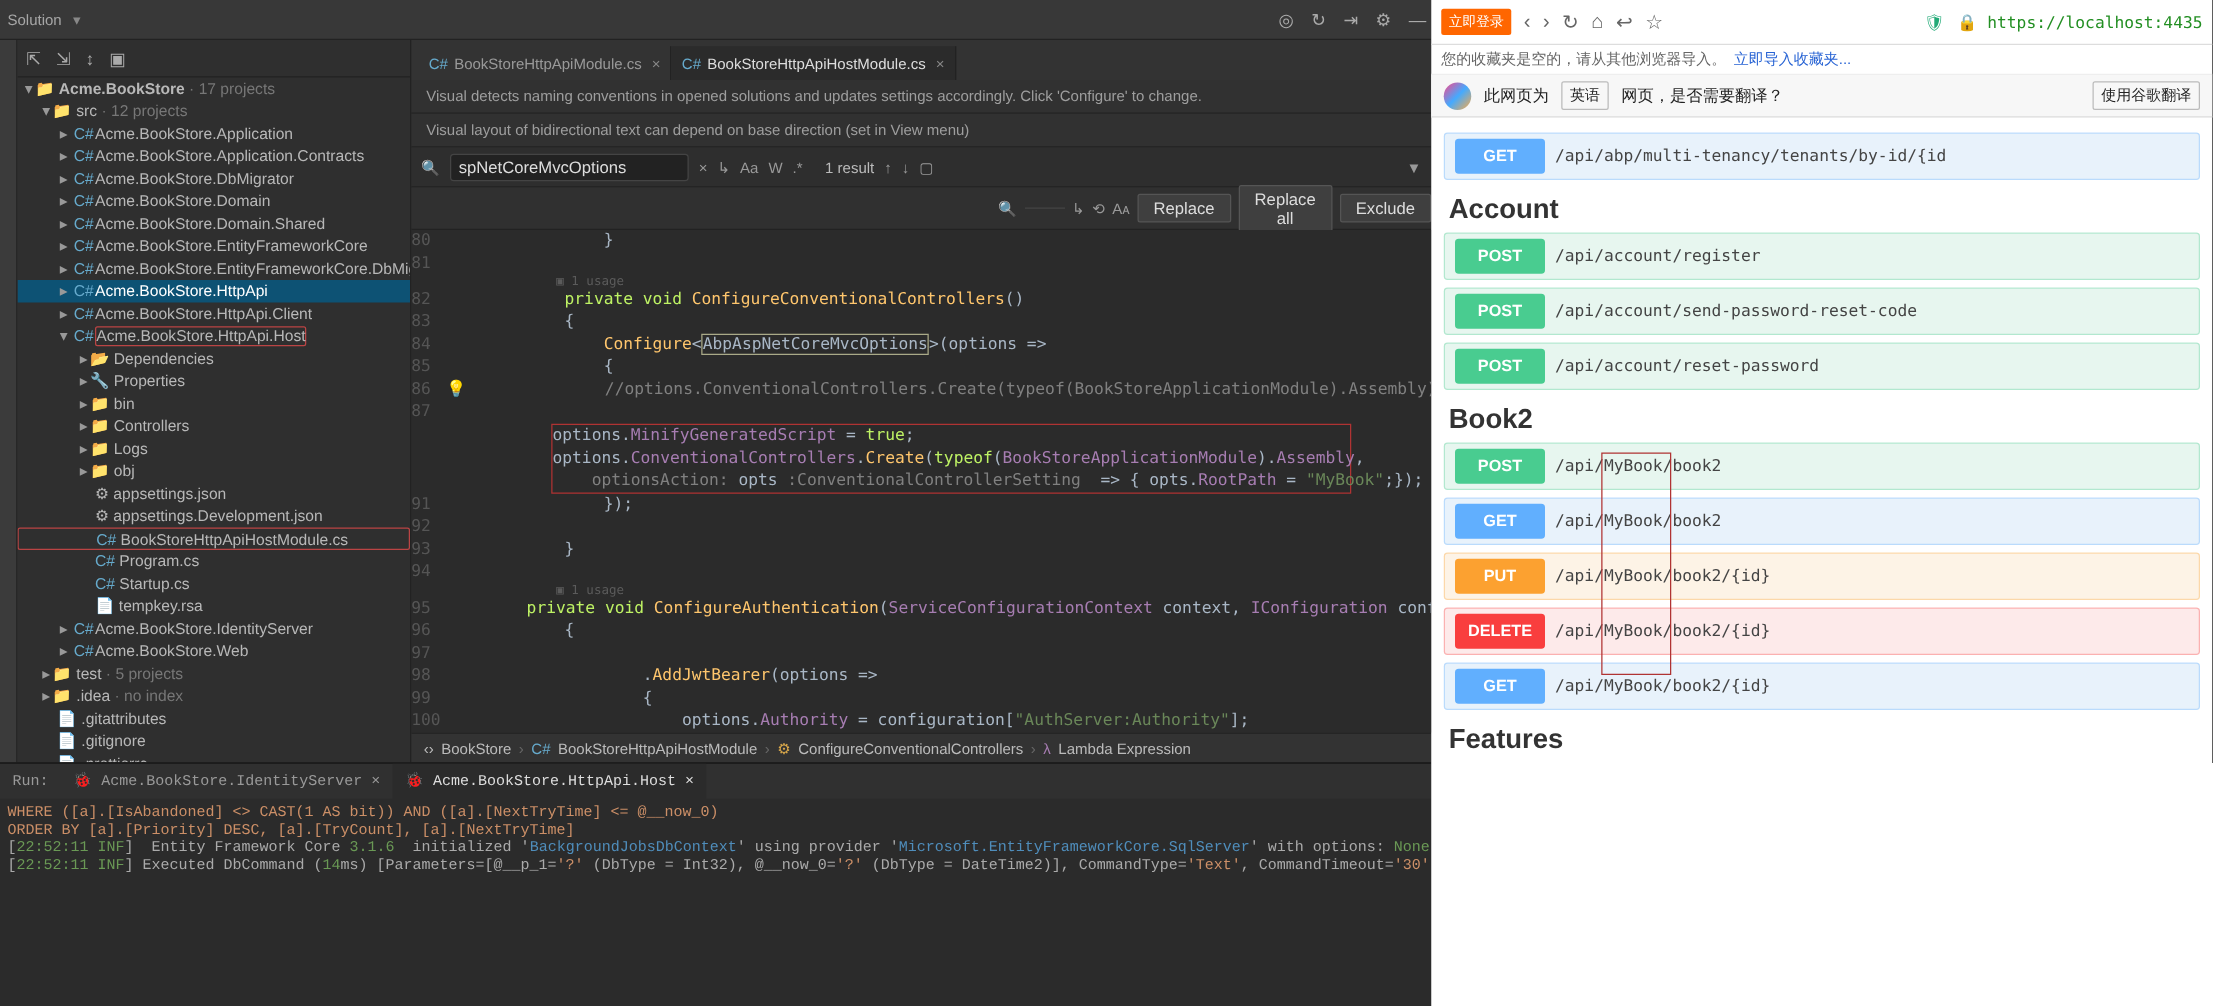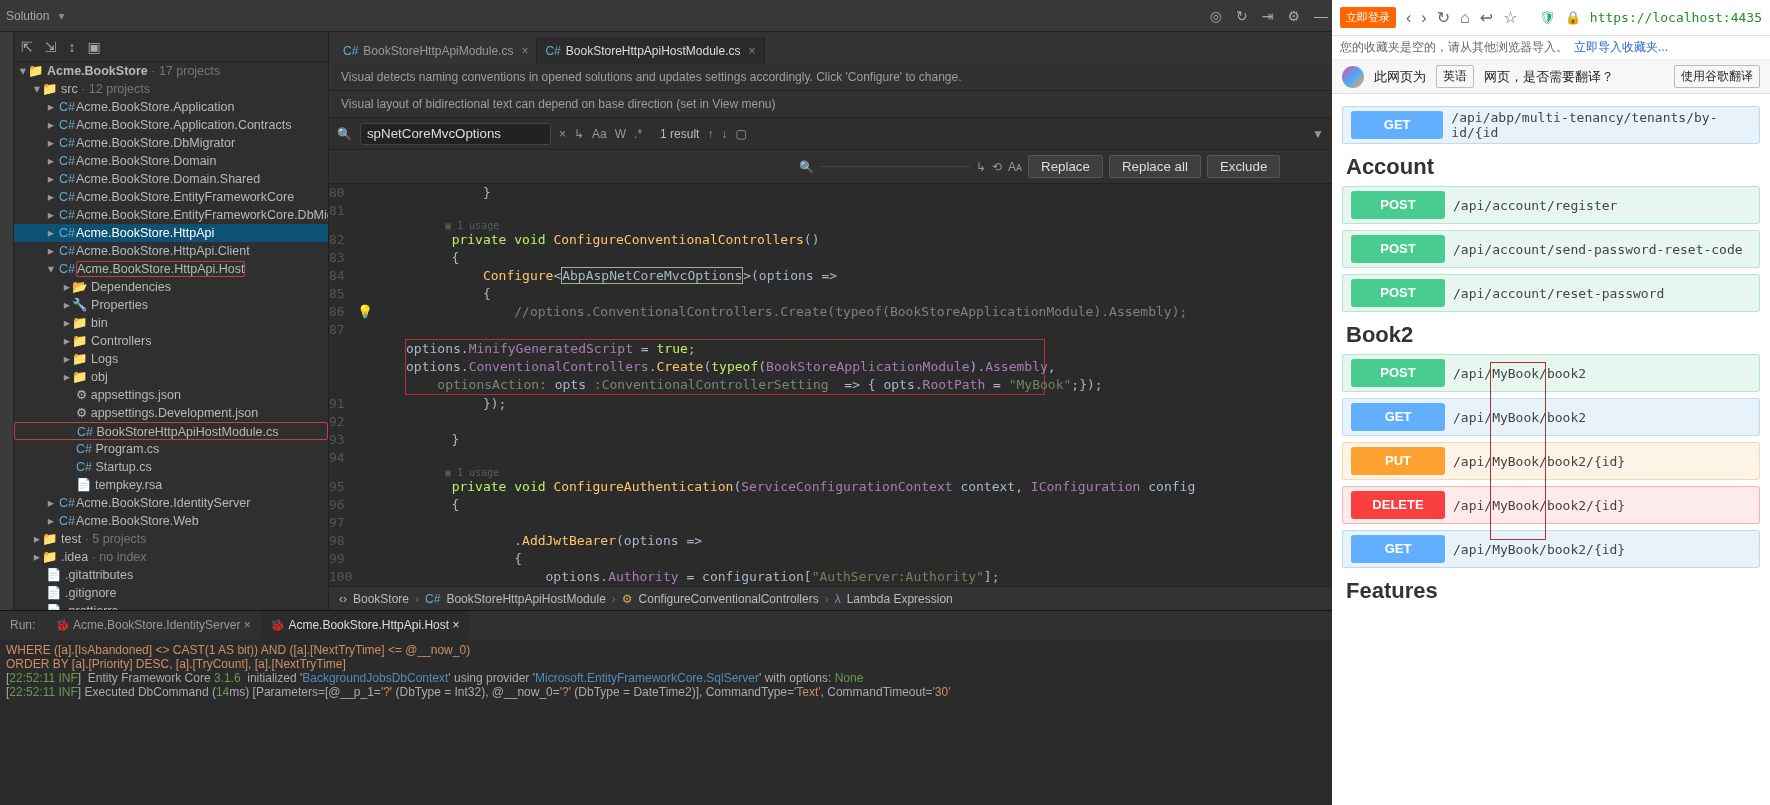--- a/index.html
+++ b/index.html
@@ -1,17 +1,17 @@
 <!DOCTYPE html>
 <html><head>
 <meta charset="utf-8">
 <style>
 *{margin:0;padding:0;box-sizing:border-box}
 body{font-family:"Segoe UI",sans-serif;font-size:12px;background:#2b2b2b;color:#bbb;overflow:hidden;width:1770px;height:805px;display:flex}
-.ide{width:1332px;height:805px;display:flex;flex-direction:column;background:#2b2b2b}
+.ide{width:1145px;height:805px;display:flex;flex-direction:column;background:#2b2b2b}
 .topbar{height:32px;background:#383838;display:flex;align-items:center;padding-left:6px;border-bottom:1px solid #222}
 .topbar .lbl{color:#a6a6a6;margin-right:6px}
 .chev{color:#888;margin-left:3px}
 .tbicons{margin-left:auto;display:flex;gap:14px;padding-right:4px;color:#aaa}
 .tbi{cursor:pointer;font-size:14px}
 .panes{flex:1;display:flex;overflow:hidden}
 .sidebar{width:14px;background:#3b3b3b;border-right:1px solid #222}
 .explorer{width:315px;background:#2f2f2f;border-right:1px solid #222;overflow:hidden;font-size:12.5px}
 .expbar{height:30px;display:flex;align-items:center;gap:12px;padding-left:7px;color:#aaa;border-bottom:1px solid #222}
 .expbar span{font-size:14px}
@@ -41,42 +41,42 @@
 .fn{color:#ffc66d}
 .type{color:#a77db2}
 .str{color:#6a8759}
 .comm{color:#808080}
 .hl{border:1px solid #aa8}
 .redframe{border:1px solid #b03333}
 .usage{color:#5b5b5b;font-size:10px;padding-left:116px}
 .bulb{color:#e6be4b;font-size:13px;position:absolute;left:28px}
 .bread{height:24px;background:#333;display:flex;align-items:center;padding-left:10px;gap:6px;border-top:1px solid #222;font-size:12px;color:#bbb}
 .bread .sep{color:#666}
-.term{height:195px;background:#2b2b2b;border-top:1px solid #111;display:flex;flex-direction:column;font-family:Liberation Sans, sans-serif;font-size:12px}
+.term{height:195px;background:#2b2b2b;border-top:1px solid #111;display:flex;flex-direction:column;font-family:Liberation Mono, monospace;font-size:12px}
 .termtabs{height:28px;background:#303030;display:flex;align-items:center}
 .ttab{padding:0 10px;height:28px;line-height:28px;color:#999}
 .ttab.act{background:#2b2b2b;color:#ddd}
 .termbody{flex:1;overflow:hidden;padding:4px 6px;color:#aaa}
 .tl{white-space:pre}
 .green{color:#6a9955}
 .orange{color:#cc8f67}
 .blue{color:#4f8dbb}
 .browser{flex:1;background:#fff;color:#222;display:flex;flex-direction:column;font-size:13px}
 .chtop{height:36px;display:flex;align-items:center;gap:10px;padding:0 8px;border-bottom:1px solid #ddd}
 .btn-login{background:#ff6600;color:#fff;padding:3px 6px;font-size:11px;border-radius:2px}
 .navicon{font-size:16px;color:#666}
 .url{font-family:Consolas,monospace;color:#238f23}
 .bmk{height:24px;display:flex;align-items:center;padding:0 8px;font-size:12px;color:#666;border-bottom:1px solid #eee;gap:6px}
 .bmklink{color:#2763d4;cursor:pointer}
 .trans{height:34px;display:flex;align-items:center;gap:10px;padding:0 10px;background:#f7f7f7;border-bottom:1px solid #ddd;font-size:13px}
 .tbox{border:1px solid #bbb;padding:2px 6px;border-radius:2px;font-size:12px}
 .circle{width:22px;height:22px;border-radius:50%;background:linear-gradient(135deg,#f48,#4af,#fa4)}
 .swagger{flex:1;overflow:hidden;padding:6px 10px}
 .api{margin:6px 0;display:flex;align-items:center;border-radius:3px;height:38px}
-.verb{width:94px;height:28px;line-height:28px;text-align:center;color:#fff;font-weight:bold;border-radius:3px;margin:0 8px;font-size:13px}
+.verb{width:72px;height:28px;line-height:28px;text-align:center;color:#fff;font-weight:bold;border-radius:3px;margin:0 8px;font-size:13px}
 .GET{background:#61affe}.api.g{background:#e8f2fb;border:1px solid #61affe55}
 .POST{background:#49cc90}.api.p{background:#e7f6ef;border:1px solid #49cc9055}
 .PUT{background:#fca130}.api.u{background:#fdf3e6;border:1px solid #fca13055}
 .DELETE{background:#f93e3e}.api.d{background:#fdeaea;border:1px solid #f93e3e55}
 .path{font-family:Consolas,monospace;color:#444}
 .hdr{font-size:22px;font-weight:bold;color:#333;margin:10px 0 4px 4px}
 .mark{position:relative}
 .mark::after{content:"";position:absolute;left:-2px;top:-4px;width:54px;height:176px;border:1px solid #b03333}
 </style>
 </head>
@@ -201,21 +201,21 @@
             <span class="csrc">            {</span>
           </div>
     <div class="cline">
             <span class="gutter">86</span>
             <span class="bulb">💡</span>
             <span class="csrc">                <span class="comm">//options.ConventionalControllers.Create(typeof(BookStoreApplicationModule).Assembly);</span></span>
           </div>
     <div class="cline">
             <span class="gutter">87</span>
           </div>
-    <div style="margin-left:76px;width:640px" class="redframe">
+    <div style="margin-left:112px;width:640px" class="redframe">
      <div class="cline">
               <span class="csrc">options.<span class="type">MinifyGeneratedScript</span> = <span class="kw">true</span>;</span>
             </div>
      <div class="cline">
               <span class="csrc">options.<span class="type">ConventionalControllers</span>.<span class="fn">Create</span>(<span class="kw">typeof</span>(<span class="type">BookStoreApplicationModule</span>).<span class="type">Assembly</span>,</span>
             </div>
      <div class="cline">
               <span class="csrc">    <span class="comm">optionsAction:</span> opts <span class="comm">:ConventionalControllerSetting</span>  =&gt; { opts.<span class="type">RootPath</span> = <span class="str">"MyBook"</span>;});</span>
             </div>
     </div>

